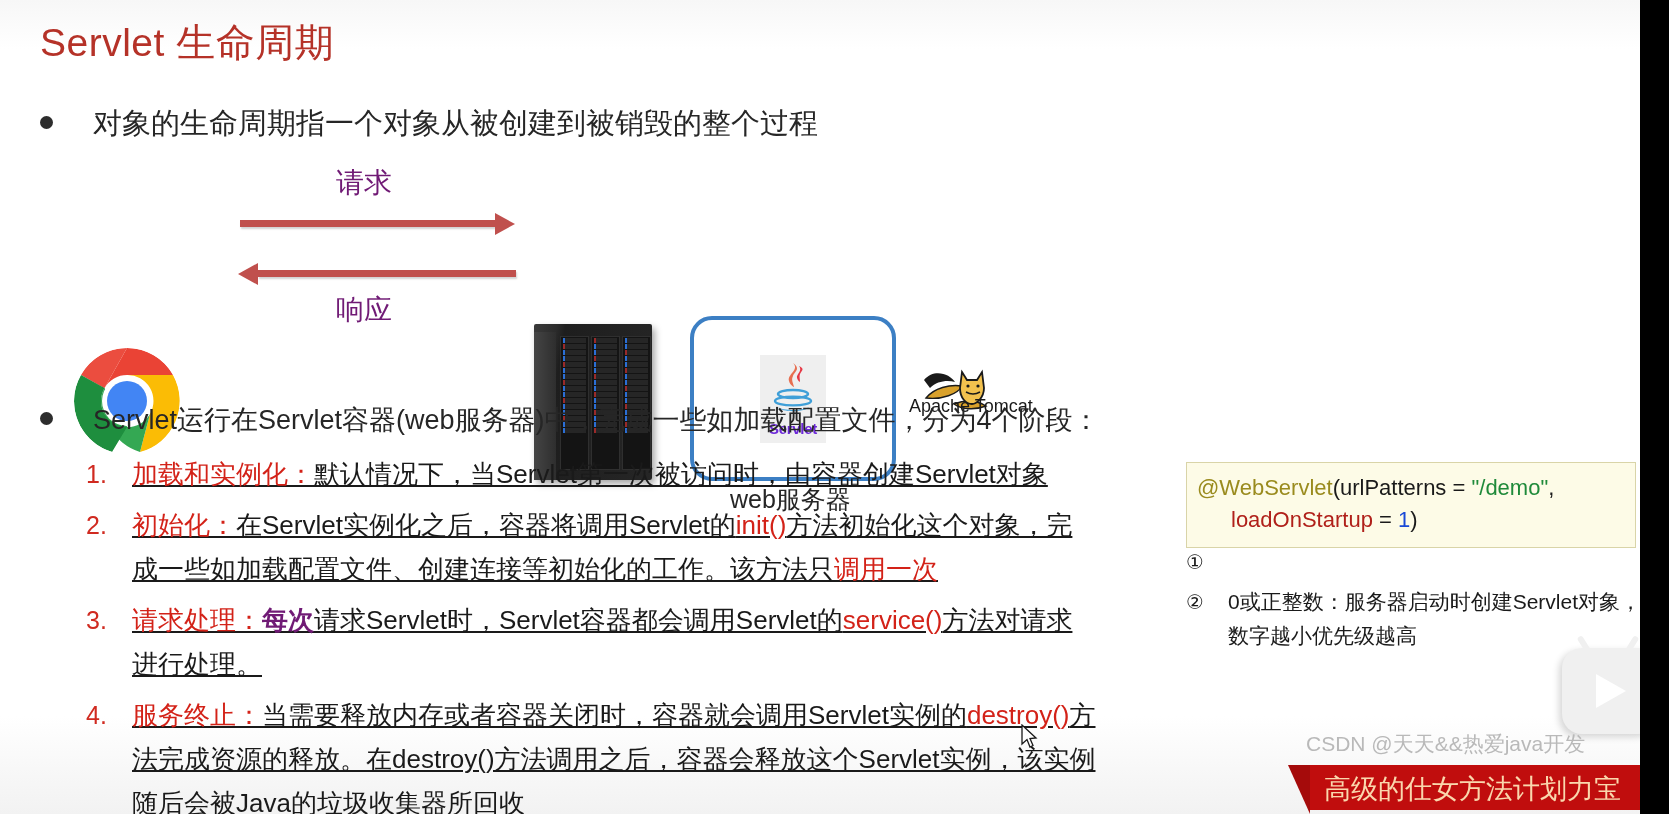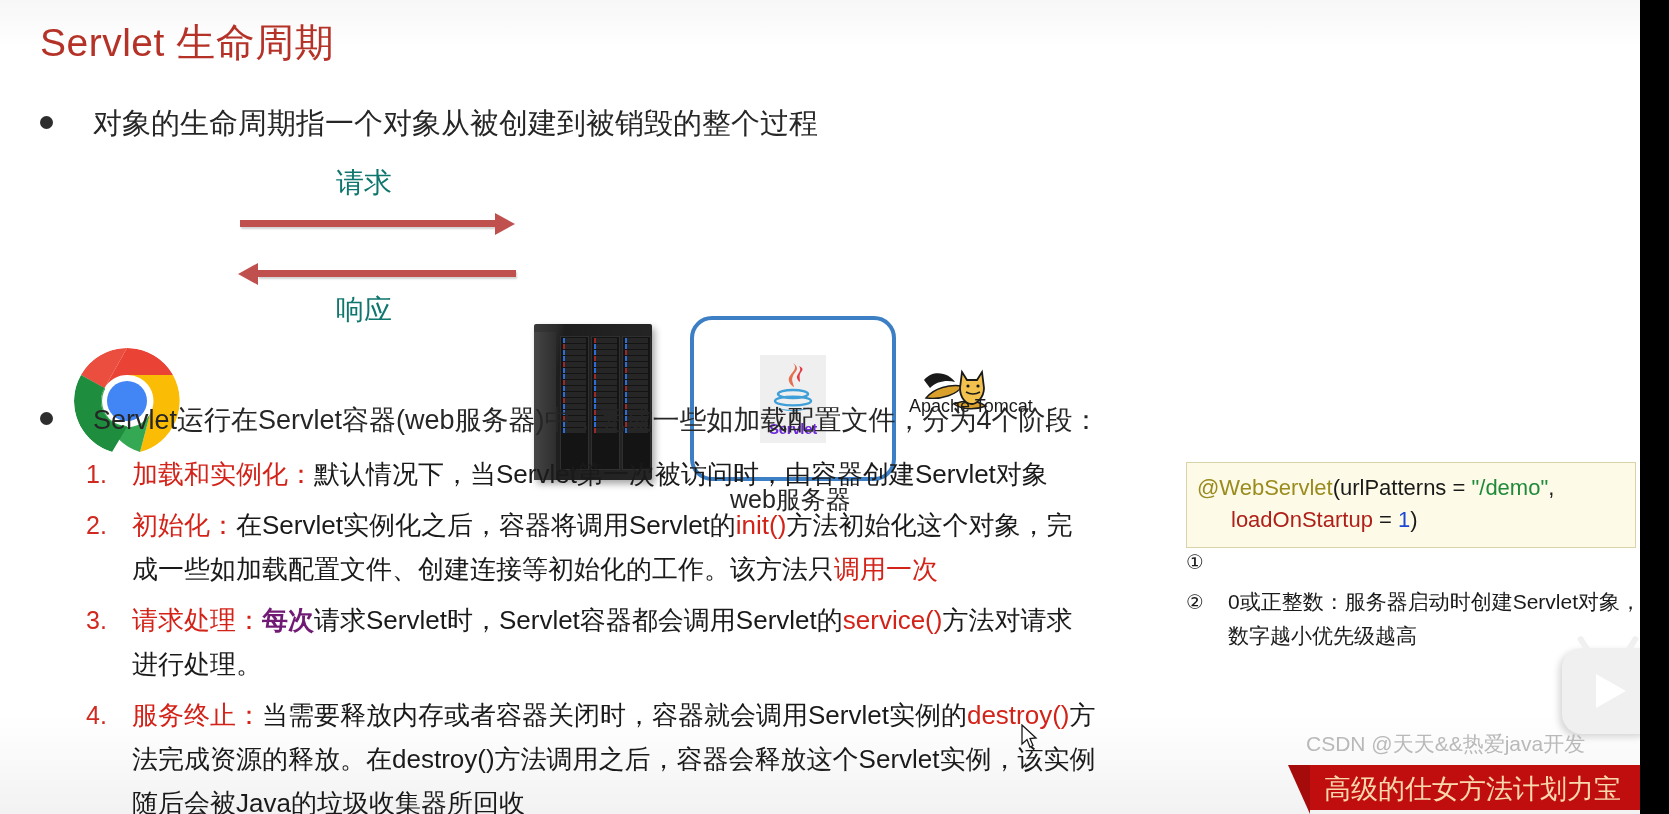--- a/index.html
+++ b/index.html
@@ -87,21 +87,21 @@
     width: 0; height: 0;
     border-top: 11px solid transparent;
     border-bottom: 11px solid transparent;
   }
   .arrow-head.right { border-left: 20px solid #c0504d; }
   .arrow-head.left  { border-right: 20px solid #c0504d; }
 
   .arrow-label {
     position: absolute;
     font-size: 28px;
-    color: #0f766e;
+    color: #701a75;
     white-space: nowrap;
   }
 
   
   .server-rack {
     position: absolute;
     left: 534px; top: 174px;
     width: 118px; height: 156px;
   }
   .rack-body {
@@ -198,20 +198,21 @@
     flex: 0 0 auto;
     width: 46px;
     font-size: 25px;
     line-height: 44px;
     color: #d02a20;
   }
   .num-body {
     font-size: 26px;
     line-height: 44px;
     color: #1a1a1a;
+    text-decoration: underline;
   }
   .kw-red { color: #d32218; }
   .kw-red-b { color: #701a75; font-weight: bold; text-align: right; }
 
   
   .code-box {
     position: absolute;
     left: 1186px; top: 462px;
     width: 450px;
     box-sizing: border-box;

